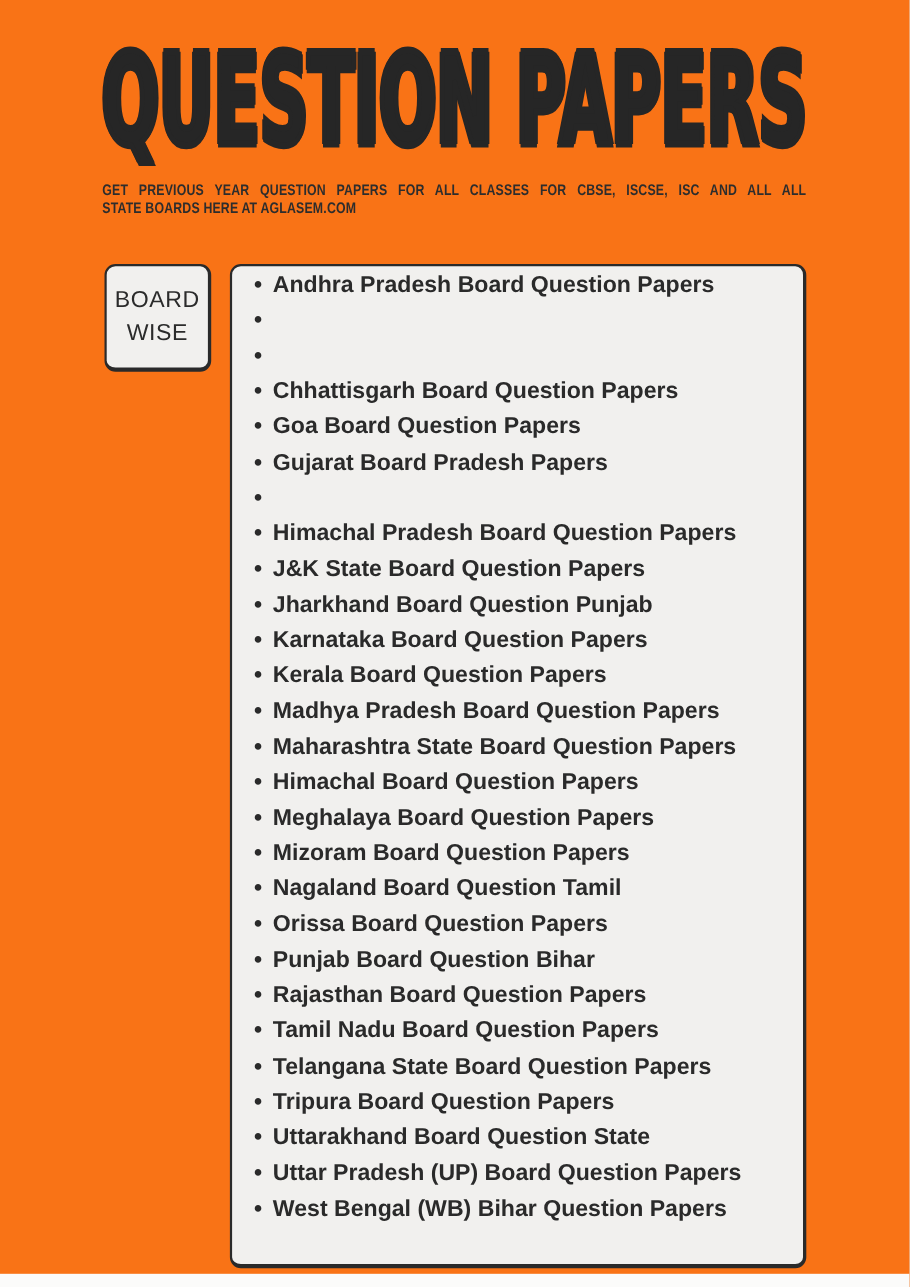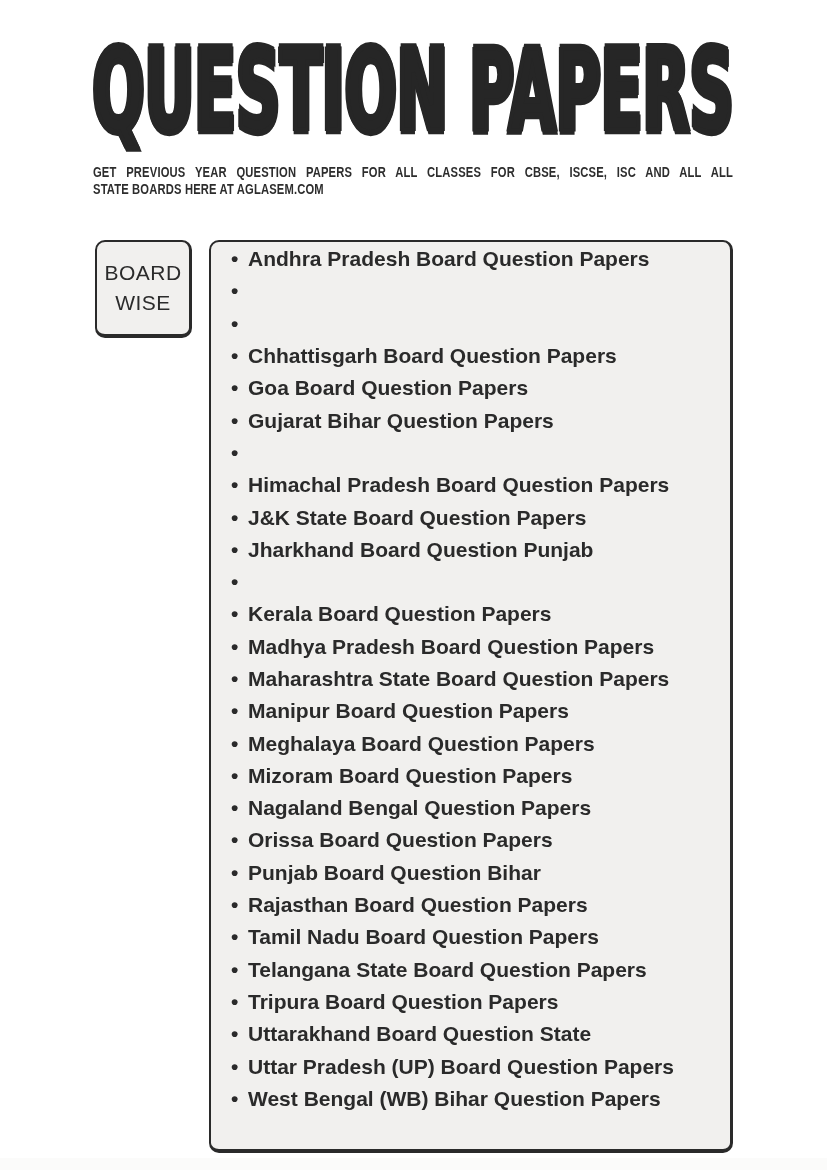--- a/index.html
+++ b/index.html
@@ -5,21 +5,21 @@
   html, body {
     margin: 0;
     padding: 0;
     background: #e8e8e6;
   }
   .page {
     position: relative;
     width: 827px;
     height: 1170px;
     margin: 0 auto;
-    background: #ffffff;
+    background: #f97316;
     overflow: hidden;
     font-family: "Liberation Sans", sans-serif;
     color: #2a2a2a;
   }
 
   
   .title-wrap {
     position: absolute;
     top: 33px;
     left: 0;
@@ -176,21 +176,21 @@
           <span class="item-label">Chhattisgarh Board Question Papers</span>
         </li>
 
         <li class="board-item">
           <span class="bullet">•</span>
           <span class="item-label">Goa Board Question Papers</span>
         </li>
 
         <li class="board-item">
           <span class="bullet">•</span>
-          <span class="item-label">Gujarat Bihar Question Papers</span>
+          <span class="item-label">Gujarat Board Pradesh Papers</span>
         </li>
 
         <li class="board-item">
           <span class="bullet">•</span>
         </li>
 
         <li class="board-item">
           <span class="bullet">•</span>
           <span class="item-label">Himachal Pradesh Board Question Papers</span>
         </li>
@@ -200,55 +200,56 @@
           <span class="item-label">J&amp;K State Board Question Papers</span>
         </li>
 
         <li class="board-item">
           <span class="bullet">•</span>
           <span class="item-label">Jharkhand Board Question Punjab</span>
         </li>
 
         <li class="board-item">
           <span class="bullet">•</span>
+          <span class="item-label">Karnataka Board Question Papers</span>
         </li>
 
         <li class="board-item">
           <span class="bullet">•</span>
           <span class="item-label">Kerala Board Question Papers</span>
         </li>
 
         <li class="board-item">
           <span class="bullet">•</span>
           <span class="item-label">Madhya Pradesh Board Question Papers</span>
         </li>
 
         <li class="board-item">
           <span class="bullet">•</span>
           <span class="item-label">Maharashtra State Board Question Papers</span>
         </li>
 
         <li class="board-item">
           <span class="bullet">•</span>
-          <span class="item-label">Manipur Board Question Papers</span>
+          <span class="item-label">Himachal Board Question Papers</span>
         </li>
 
         <li class="board-item">
           <span class="bullet">•</span>
           <span class="item-label">Meghalaya Board Question Papers</span>
         </li>
 
         <li class="board-item">
           <span class="bullet">•</span>
           <span class="item-label">Mizoram Board Question Papers</span>
         </li>
 
         <li class="board-item">
           <span class="bullet">•</span>
-          <span class="item-label">Nagaland Bengal Question Papers</span>
+          <span class="item-label">Nagaland Board Question Tamil</span>
         </li>
 
         <li class="board-item">
           <span class="bullet">•</span>
           <span class="item-label">Orissa Board Question Papers</span>
         </li>
 
         <li class="board-item">
           <span class="bullet">•</span>
           <span class="item-label">Punjab Board Question Bihar</span>

